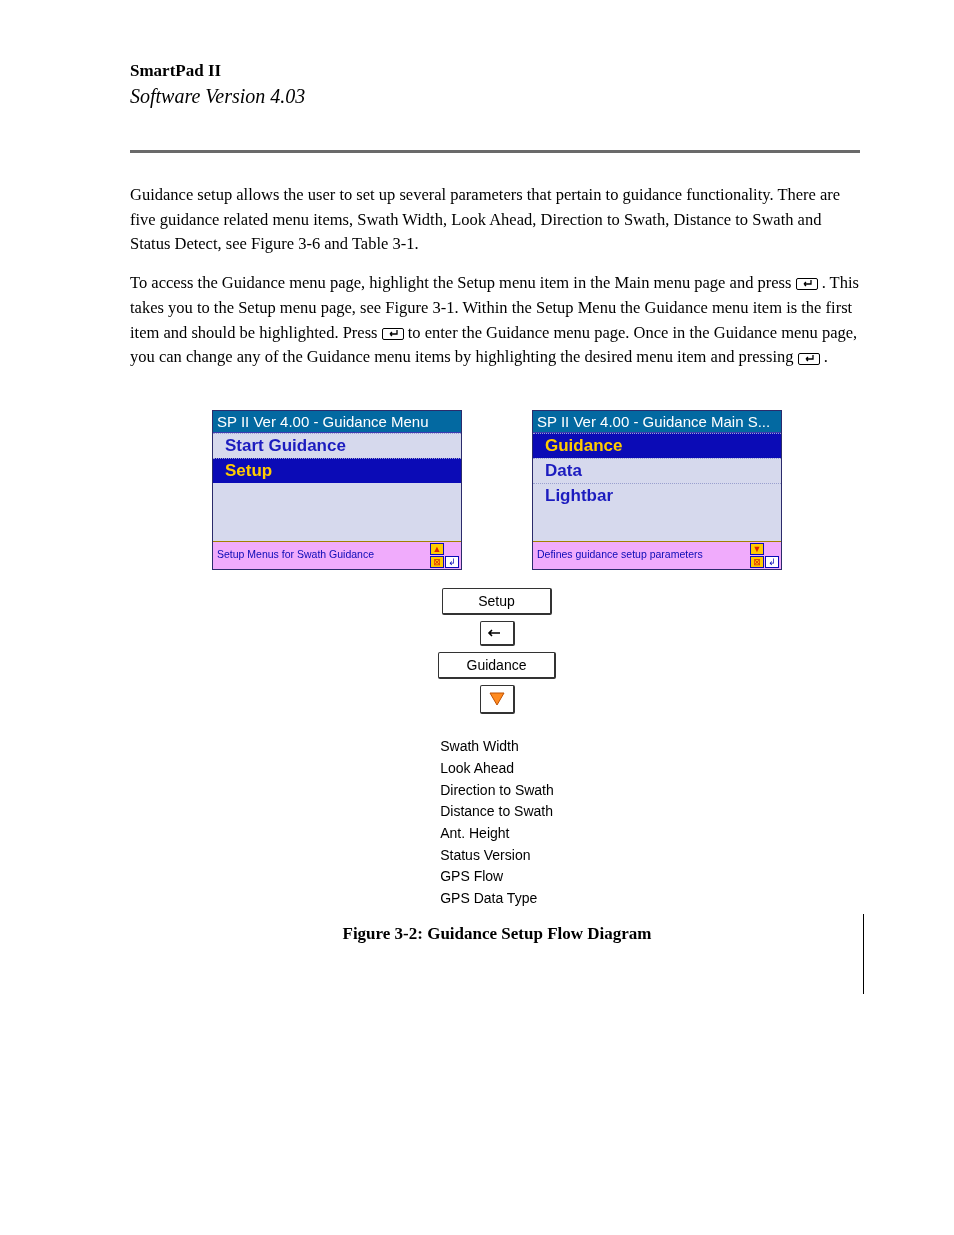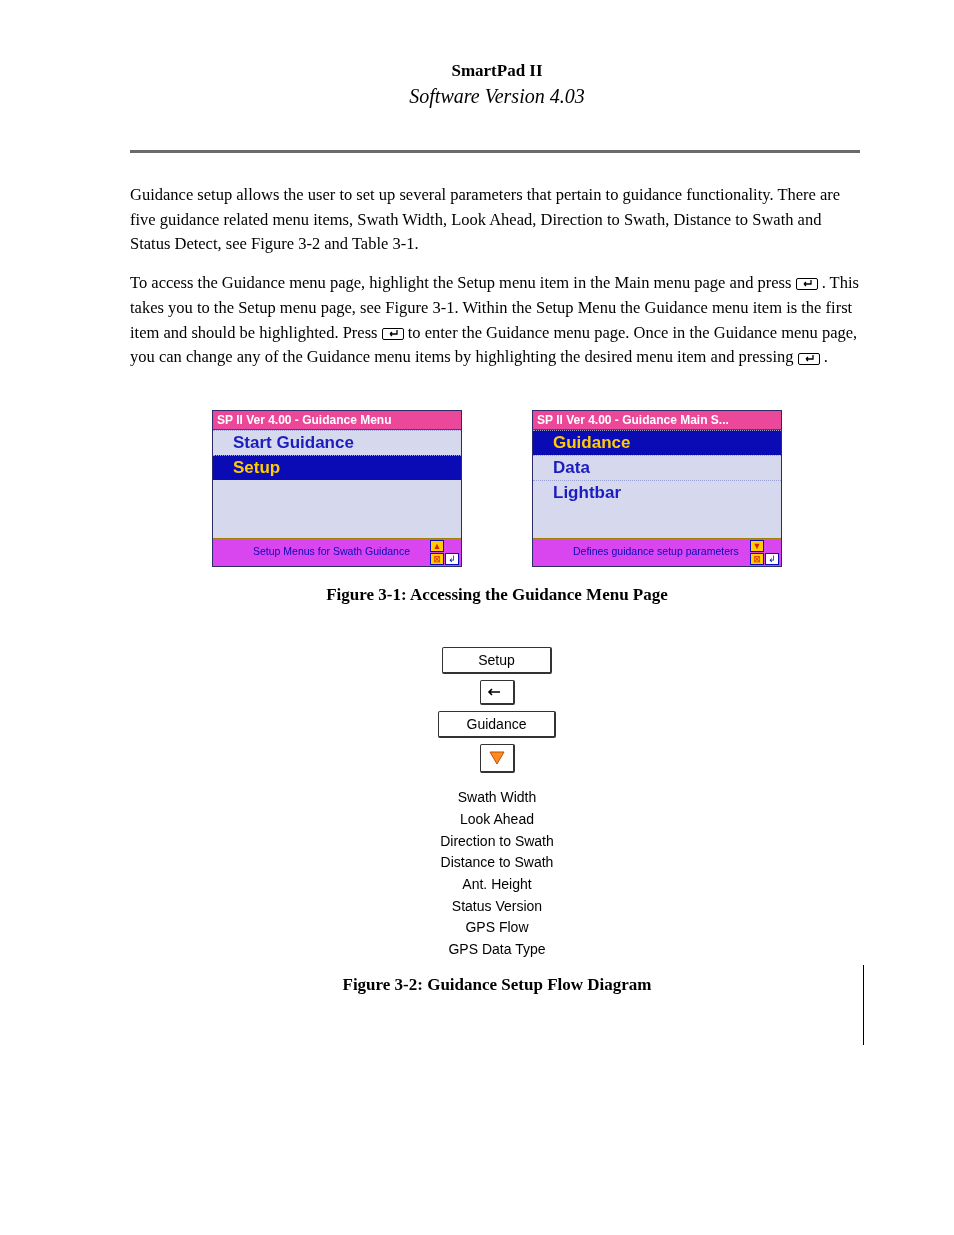--- a/index.html
+++ b/index.html
@@ -9,21 +9,21 @@
     background: #fff;
     font-family: "Times New Roman", Times, serif;
     color: #000;
     width: 954px;
   }
   .page {
     padding: 60px 90px 40px 130px;
     position: relative;
   }
   .header-right {
-    text-align: center;
+    text-align: left;
     margin-bottom: 40px;
     line-height: 1.35;
   }
   .header-right .product { font-weight: bold; font-size: 17px; }
   .header-right .ver { font-style: italic; font-size: 20px; }
   h1.title {
     font-size: 33px;
     font-weight: bold;
     margin: 0 0 8px 0;
   }
@@ -57,48 +57,46 @@
     margin: 40px 0 18px 0;
   }
   .lcd {
     width: 250px;
     border: 1px solid #2b2b6b;
     font-family: Verdana, Arial, sans-serif;
     font-size: 12px;
     background: #d6d9ed;
   }
   .lcd .titlebar {
-    background: #ec4899;
+    background: #0369a1;
     color: #fff;
     padding: 2px 4px;
-    font-size: 12px;
+    font-size: 15px;
     border-bottom: 1px solid #3b3bb0;
     white-space: nowrap;
     overflow: hidden;
-    font-weight: bold;
   }
   .lcd .menu-area { min-height: 108px; }
   .lcd .menu-item {
-    padding: 2px 20px;
+    padding: 2px 12px;
     color: #1c1cbf;
     font-weight: bold;
     font-size: 17px;
     border-top: 1px dotted #9aa0cf;
     background: #d6d9ed;
   }
   .lcd .menu-item.highlight {
     background: #0b0bb6;
     color: #ffcc00;
   }
   .lcd .status {
     display: flex;
-    background: #d946ef;
+    background: #f0abfc;
     border-top: 1px solid #a08000;
     align-items: stretch;
-    padding-left: 36px;
   }
   .lcd .status .msg {
     flex: 1;
     font-size: 10.5px;
     color: #0b0bb6;
     padding: 6px 4px;
   }
   .lcd .status .icons {
     display: flex;
     flex-direction: column;
@@ -145,23 +143,22 @@
     border: 1px solid #333;
     border-right: 2px solid #333;
     border-bottom: 2px solid #333;
     padding: 4px 6px;
     background: #fff;
     border-radius: 2px;
     display: flex; align-items: center; justify-content: center;
   }
   .flow .tri-down svg { display:block; }
   .flow .list {
-    text-align: center;
     line-height: 1.55;
-    margin-top: 8px;
+    margin-top: 16px;
   }
   .flow .list div { white-space: nowrap; }
 
   .rule-right {
     position: absolute;
     right: 90px;
     bottom: 40px;
     height: 80px;
     border-right: 1.5px solid #000;
   }
@@ -171,21 +168,21 @@
 
 <div class="page">
   <div class="header-right">
     <div class="product">SmartPad II</div>
     <div class="ver">Software Version 4.03</div>
   </div>
 
   <hr class="hr">
 
   <div class="body-text">
-    <p>Guidance setup allows the user to set up several parameters that pertain to guidance functionality. There are five guidance related menu items, Swath Width, Look Ahead, Direction to Swath, Distance to Swath and Status Detect, see Figure 3-2 and Table 3-1.</p>
+    <p>Guidance setup allows the user to set up several parameters that pertain to guidance functionality. There are five guidance related menu items, Swath Width, Look Ahead, Direction to Swath, Distance to Swath and Status Detect, see Figure 3-6 and Table 3-1.</p>
     <p>
       <span>To access the Guidance menu page, highlight the Setup menu item in the Main menu page and press </span>
       <span class="enter-icon"><svg width="14" height="10" viewBox="0 0 14 10">
             <path d="M11 1 v4 H4 M4 5 l2 -2 M4 5 l2 2" stroke="#000" stroke-width="1.3" fill="none"></path>
           </svg></span>
       <span>. This takes you to the Setup menu page, see Figure 3-1. Within the Setup Menu the Guidance menu item is the first item and should be highlighted. Press </span>
       <span class="enter-icon"><svg width="14" height="10" viewBox="0 0 14 10">
             <path d="M11 1 v4 H4 M4 5 l2 -2 M4 5 l2 2" stroke="#000" stroke-width="1.3" fill="none"></path>
           </svg></span>
       <span> to enter the Guidance menu page. Once in the Guidance menu page, you can change any of the Guidance menu items by highlighting the desired menu item and pressing </span>
@@ -229,21 +226,20 @@
           <div class="icon-sq">▼</div>
           <div class="row2">
             <div class="icon-sq">⊠</div>
             <div class="icon-sq white">↲</div>
           </div>
         </div>
       </div>
     </div>
   </div>
 
-  <div class="fig-caption">Figure 3-1: Accessing the Guidance Menu Page</div>
 
   <div class="flow">
     <div class="box">Setup</div>
     <div class="iconbox">
       <svg width="20" height="14" viewBox="0 0 20 14">
           <path d="M3 7 h10 M5 4 l-3 3 l3 3" stroke="#000" stroke-width="1.6" fill="none"></path>
         </svg>
     </div>
     <div class="box">Guidance</div>
     <div class="iconbox tri-down">

